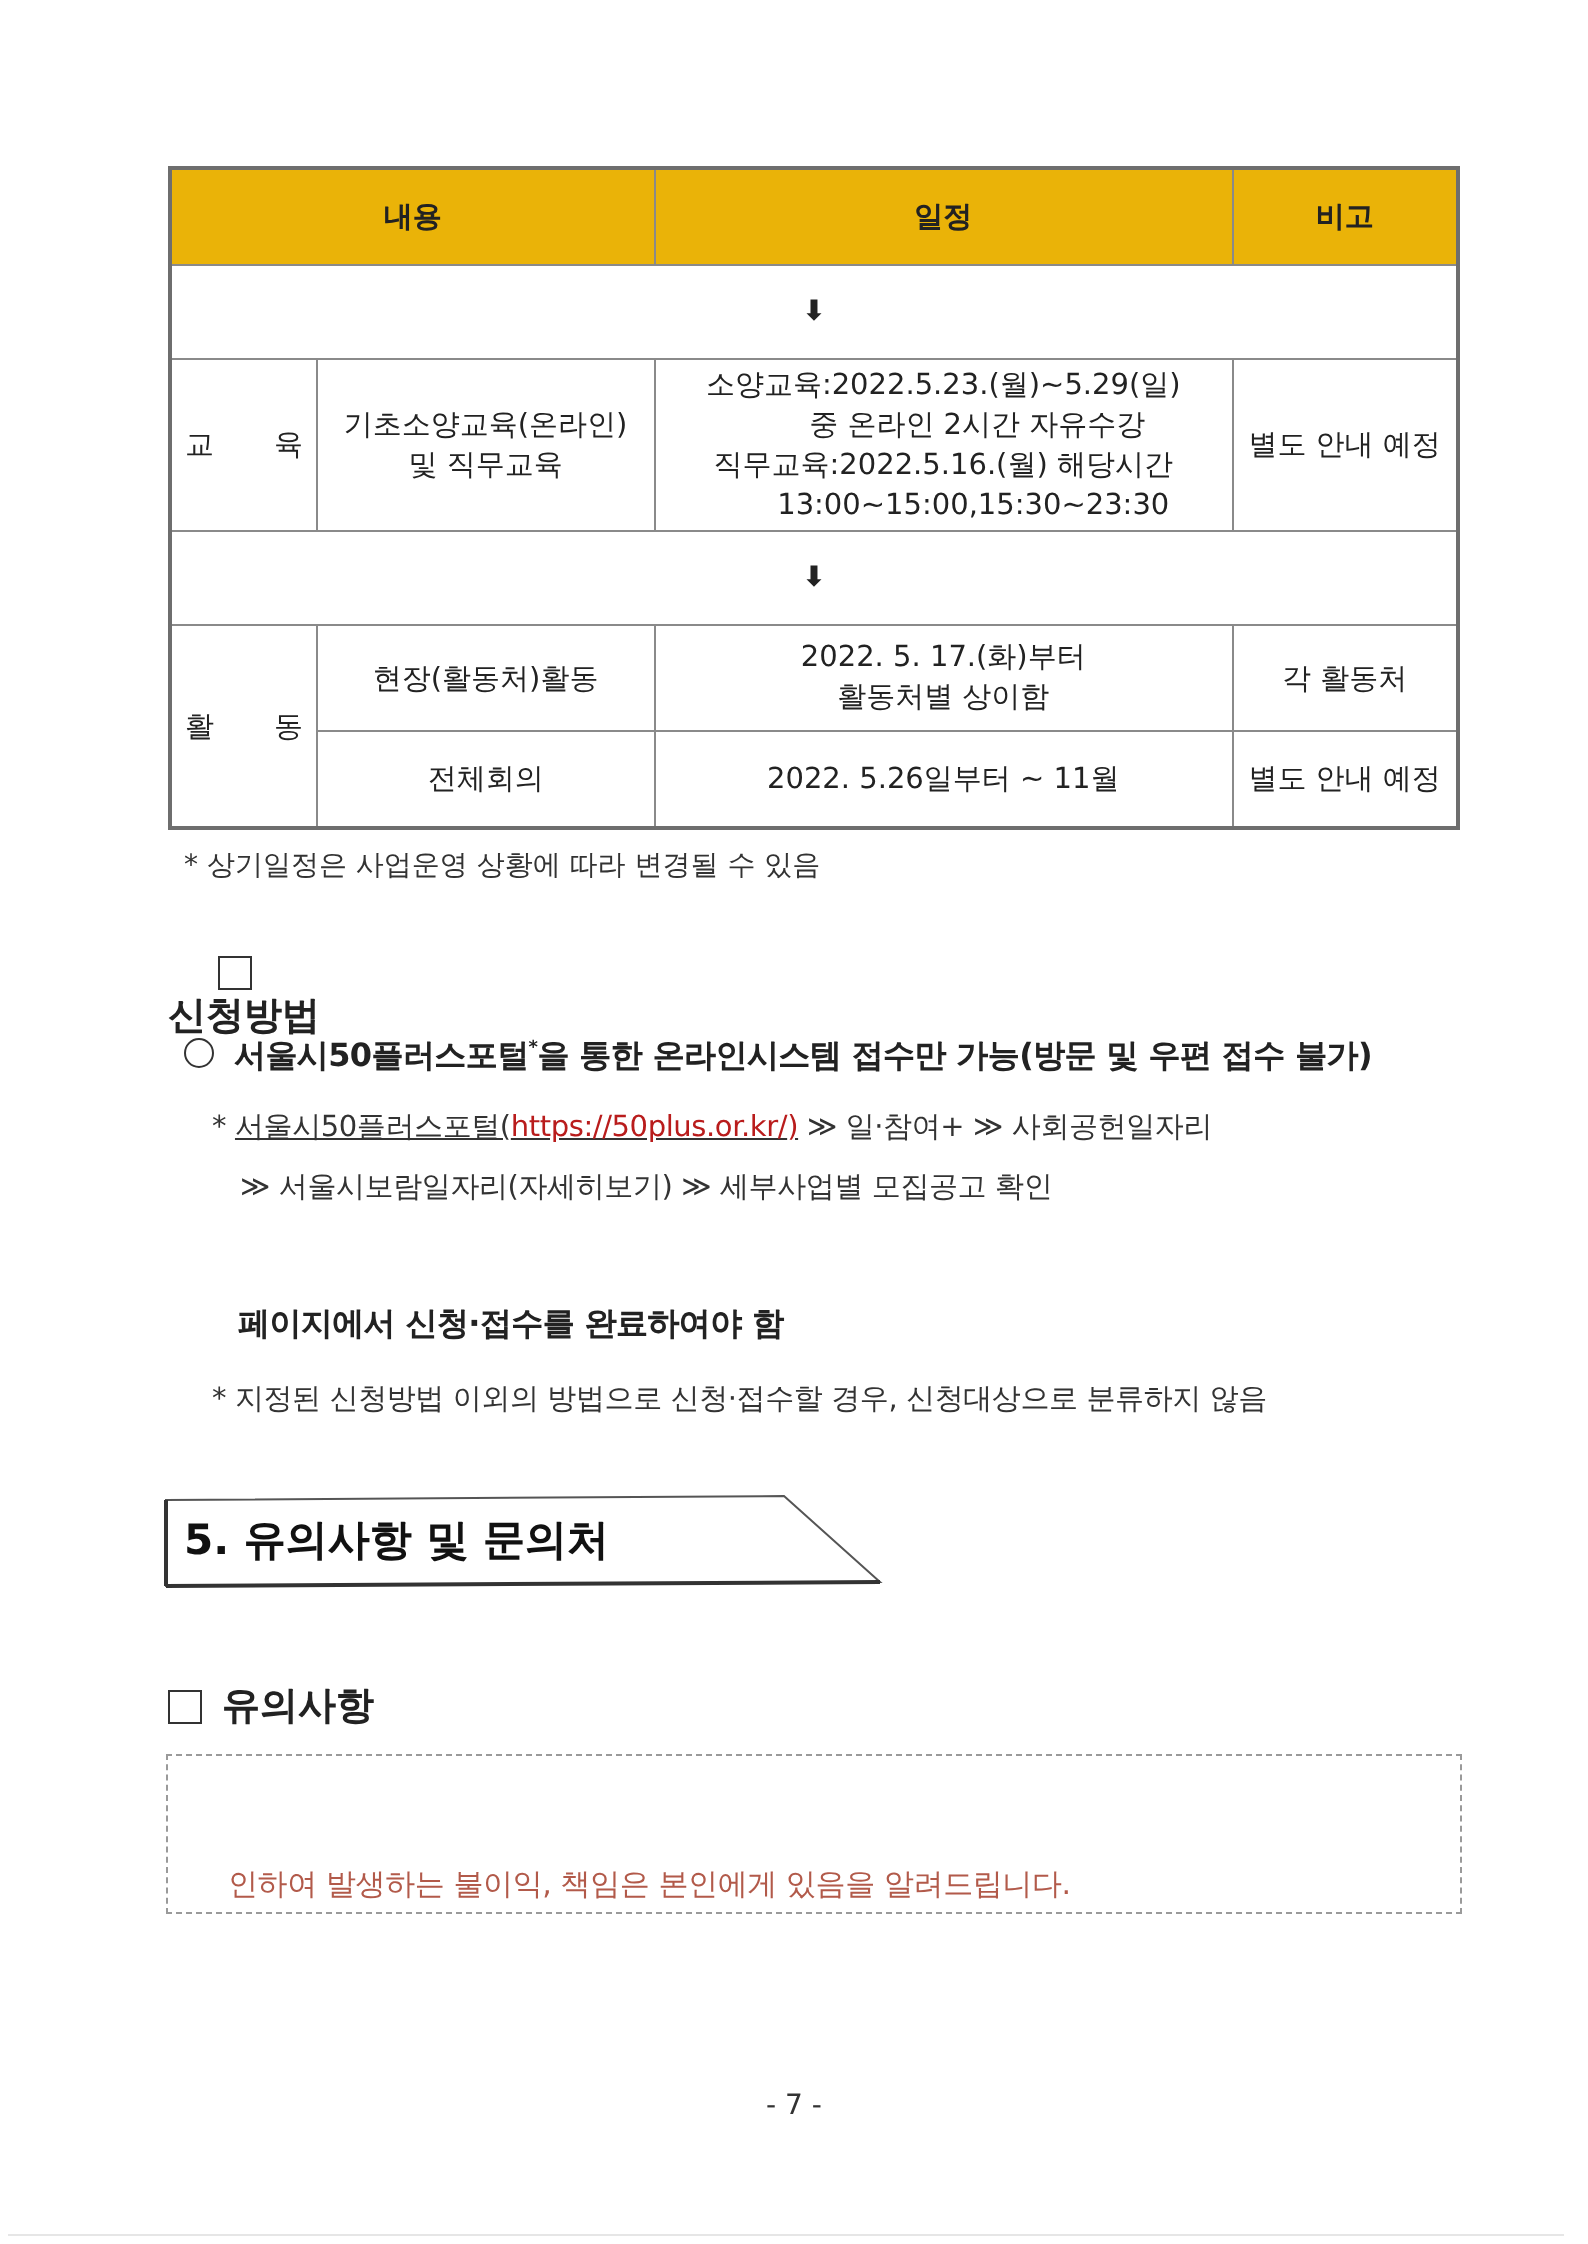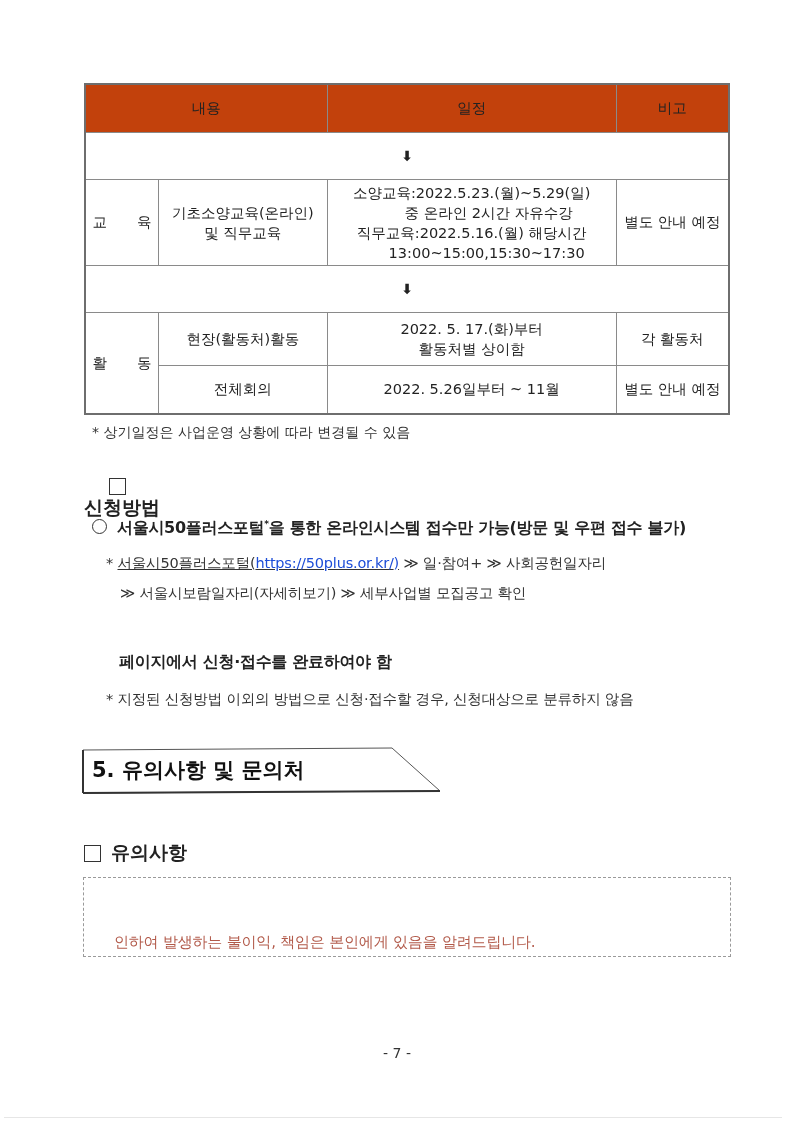--- a/index.html
+++ b/index.html
@@ -5,41 +5,41 @@
     html, body { margin:0; padding:0; background:#fff; }
     body { width:794px; height:1122px; position:relative; overflow:hidden;
            font-family:"DejaVu Sans", sans-serif; color:#222; }
     .page { position:absolute; left:0; top:0; width:794px; height:1122px; }
 
     
     table.sched { position:absolute; left:84px; top:83px; width:646px;
       border-collapse:collapse; font-size:14.5px; }
     table.sched td, table.sched th { border:1px solid #8a8a8a; text-align:center; vertical-align:middle; padding:0; }
     table.sched { border:2px solid #6e6e6e; }
-    table.sched th { background:#c2410c; font-weight:normal; height:47px; }
+    table.sched th { background:#eab308; font-weight:bold; height:47px; }
     .arrow-row td { height:46px; }
     .arrow { display:inline-block; font-size:14px; font-weight:bold; line-height:1; }
     .cat { width:72px; letter-spacing:0; }
     .cat span { display:inline-block; }
     .cat .gap { display:inline-block; width:30px; }
     .edu-row td { height:85px; }
     .act1 td { height:52px; }
     .act2 td { height:47px; }
     .sched-text { line-height:20px; }
 
     .note { position:absolute; left:92px; top:424px; font-size:14px; color:#333; }
 
     .h-box { position:absolute; font-size:19px; font-weight:bold; display:flex; align-items:center; }
     .h-box .box { width:15px; height:15px; border:1.5px solid #333; margin-right:10px; display:inline-block; }
 
     .line { position:absolute; white-space:nowrap; }
     .bullet-o { font-size:16px; font-weight:bold; letter-spacing:-0.3px; }
     .bullet-o .circ { display:inline-block; width:13px; height:13px; border:1.3px solid #333; border-radius:50%; margin-right:10px; vertical-align:-1px; }
     .sub { font-size:14.5px; color:#333; letter-spacing:-0.2px; }
-    .link { color:#1d4ed8; }
+    .link { color:#b91c1c; }
     .ul { text-decoration:underline; }
     sup { font-size:9px; }
 
     
     .banner { position:absolute; left:82px; top:747px; width:356px; height:46px; }
     .banner svg { position:absolute; left:0; top:0; }
     .banner .txt { position:absolute; left:10px; top:9px; font-size:21px; font-weight:bold; color:#111; }
 
     
     .notice { position:absolute; left:83px; top:877px; width:648px; height:80px;
@@ -69,21 +69,21 @@
         <span>교</span><span class="gap"></span><span>육</span>
       </td>
       <td class="sched-text">
         <div>기초소양교육(온라인)</div>
         <div>및 직무교육</div>
       </td>
       <td class="sched-text">
         <div>소양교육:2022.5.23.(월)~5.29(일)</div>
         <div style="padding-left:34px">중 온라인 2시간 자유수강</div>
         <div>직무교육:2022.5.16.(월) 해당시간</div>
-        <div style="padding-left:30px">13:00~15:00,15:30~17:30</div>
+        <div style="padding-left:30px">13:00~15:00,15:30~23:30</div>
       </td>
       <td>별도 안내 예정</td>
     </tr>
     <tr class="arrow-row">
       <td colspan="4"><span class="arrow">⬇</span></td>
     </tr>
     <tr class="act1">
       <td class="cat" rowspan="2">
         <span>활</span><span class="gap"></span><span>동</span>
       </td>

